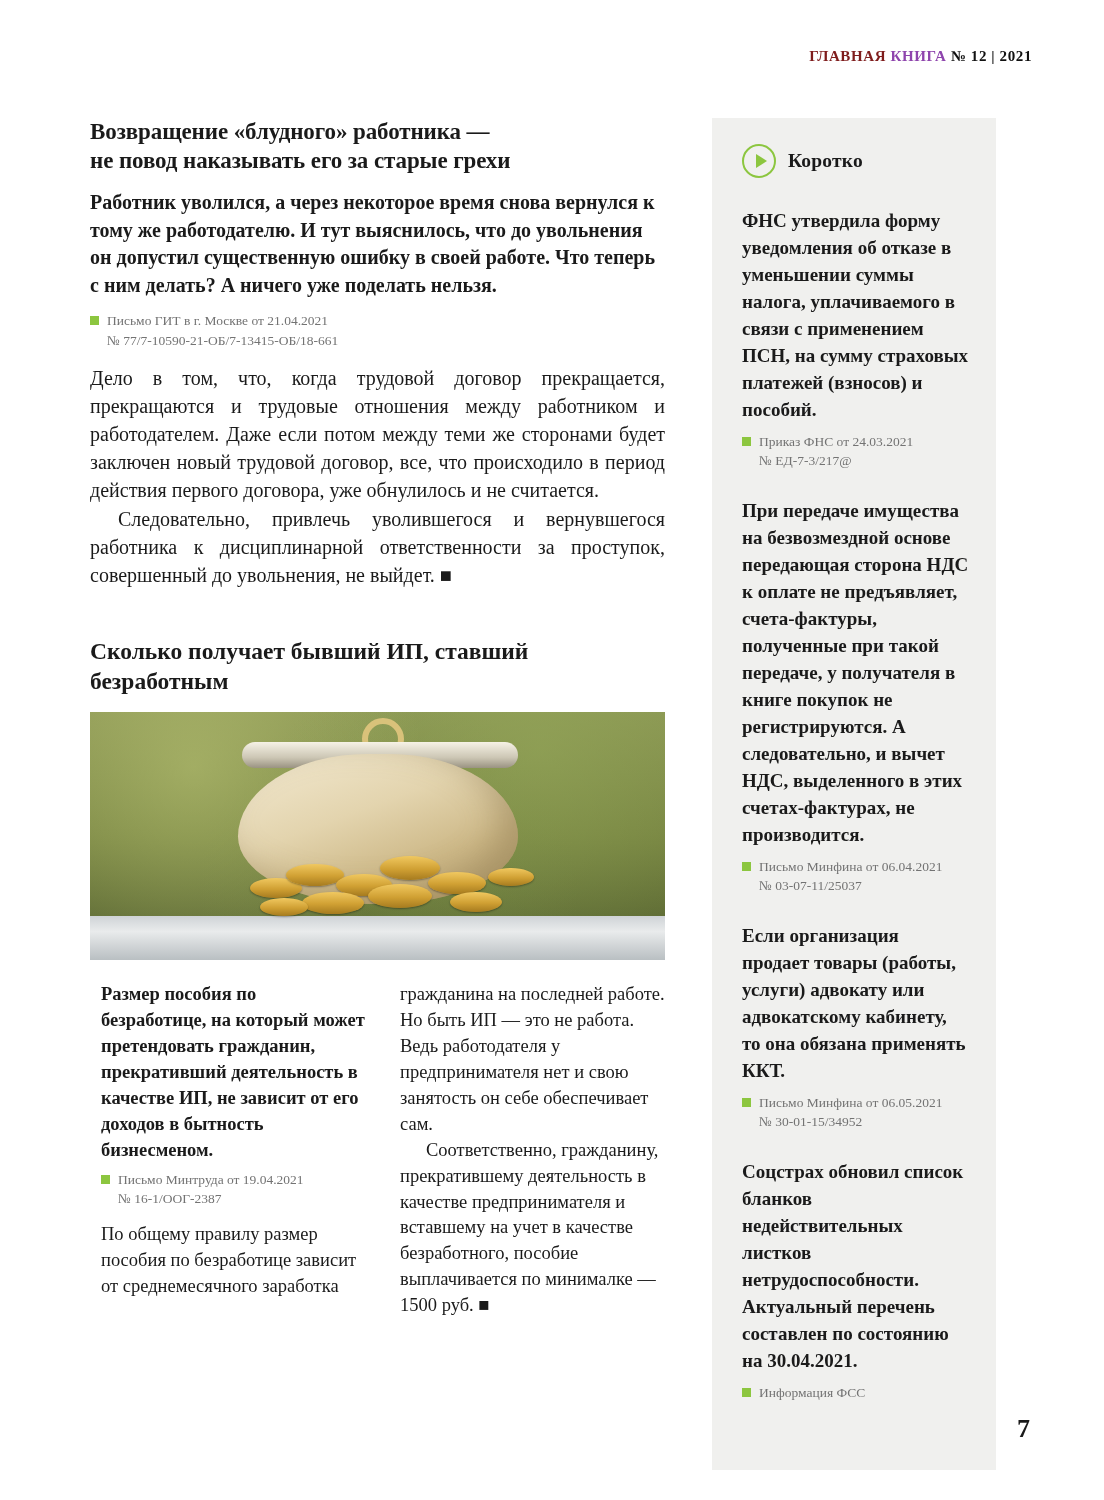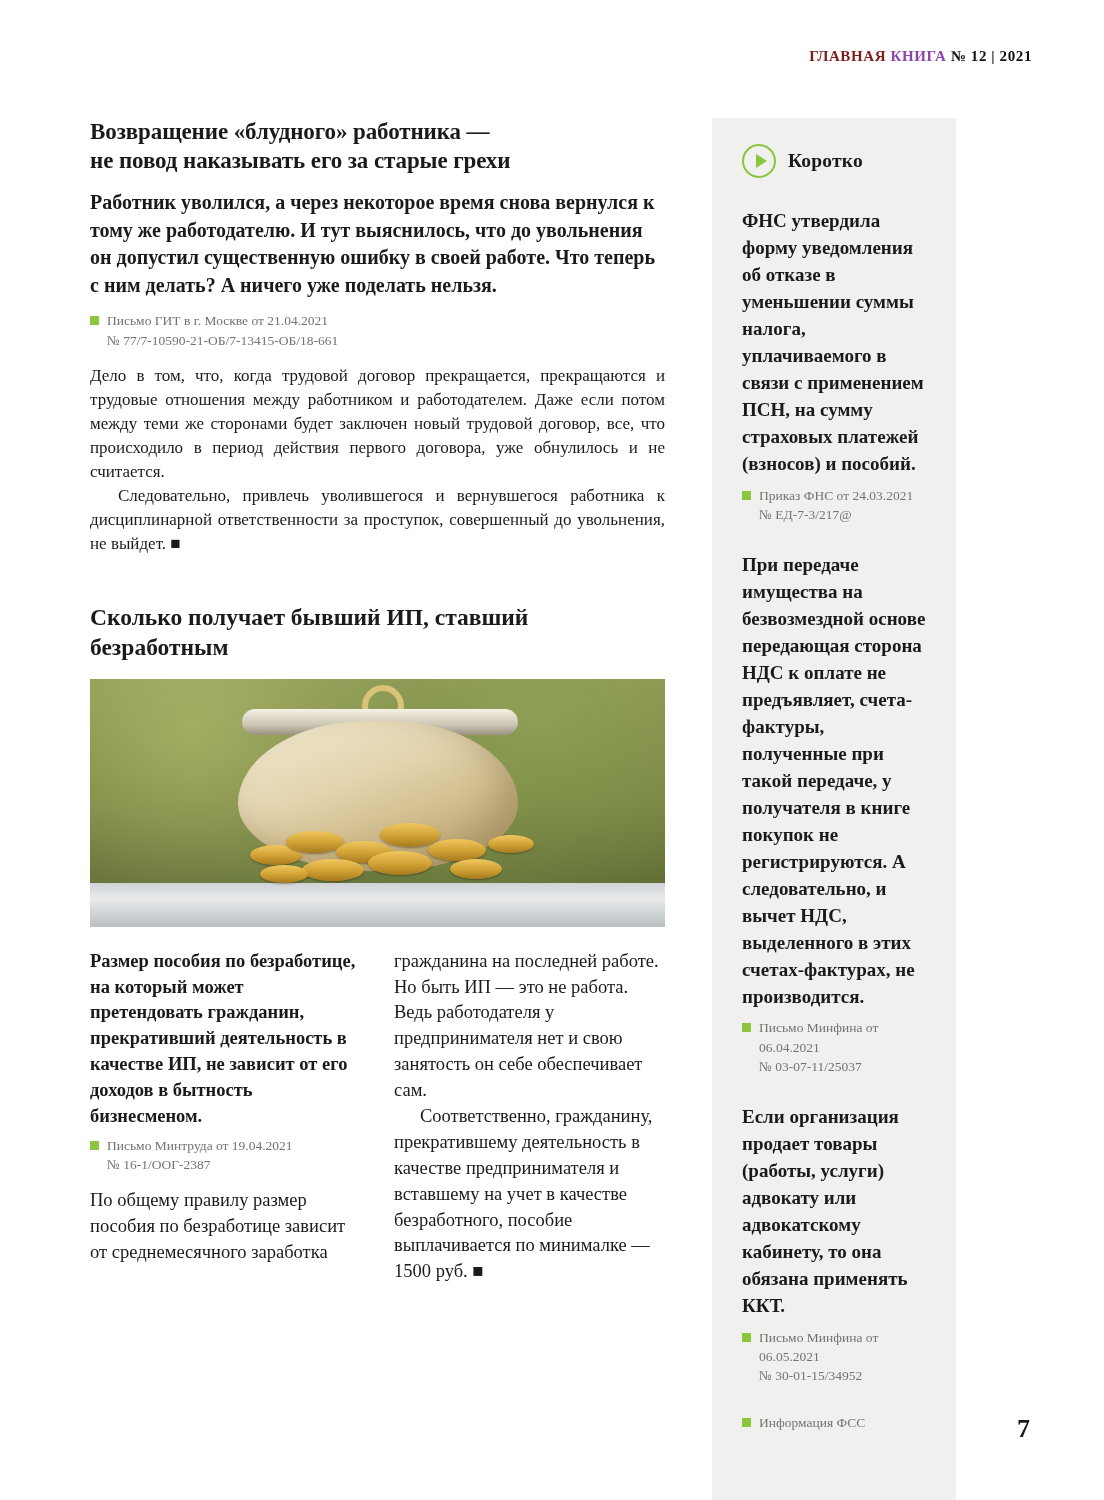--- a/index.html
+++ b/index.html
@@ -67,21 +67,21 @@
   }
   .source .sq {
     width: 9px;
     height: 9px;
     background: #8cc63f;
     flex: 0 0 auto;
     margin: 5px 8px 0 0;
   }
   .source .src-text { display: block; }
   p.body {
-    font-size: 17px;
+    font-size: 20px;
     line-height: 1.41;
     margin: 0 0 0 0;
     text-align: justify;
   }
   p.body.indent { text-indent: 28px; }
   h2.section-title {
     font-size: 23.5px;
     line-height: 1.26;
     font-weight: bold;
     margin: 48px 0 16px 0;
@@ -147,41 +147,42 @@
     left: 150px;
     bottom: 40px;
     width: 330px;
     height: 70px;
   }
   
   .two-col {
     display: flex;
     gap: 34px;
     margin-top: 22px;
+    margin-left: 11px;
   }
   .col {
     width: 270px;
   }
   .col p {
     font-size: 18.5px;
     line-height: 1.40;
     margin: 0;
   }
   .col p.bold {
     font-weight: bold;
     font-size: 18.5px;
   }
   .col p.indent { text-indent: 26px; }
 
   
   .sidebar {
     position: absolute;
     left: 712px;
     top: 118px;
-    width: 244px;
+    width: 284px;
     background: #f0f0ee;
     padding: 26px 26px 40px 30px;
     box-sizing: border-box;
     min-height: 1240px;
   }
   .kor-head {
     display: flex;
     align-items: center;
     gap: 12px;
     margin-bottom: 30px;
@@ -338,20 +339,21 @@
       <div class="source">
         <span class="sq"></span>
         <span class="src-text">
           <span>Письмо Минфина от 06.05.2021</span><br>
           <span>№ 30-01-15/34952</span>
         </span>
       </div>
     </div>
 
     <div class="brief">
+      <p class="btext">Соцстрах обновил список бланков недействительных листков нетрудоспособности. Актуальный перечень составлен по состоянию на 30.04.2021.</p>
       <div class="source">
         <span class="sq"></span>
         <span class="src-text">
           <span>Информация ФСС</span>
         </span>
       </div>
     </div>
   </div>
 
   <div class="page-num">7</div>

